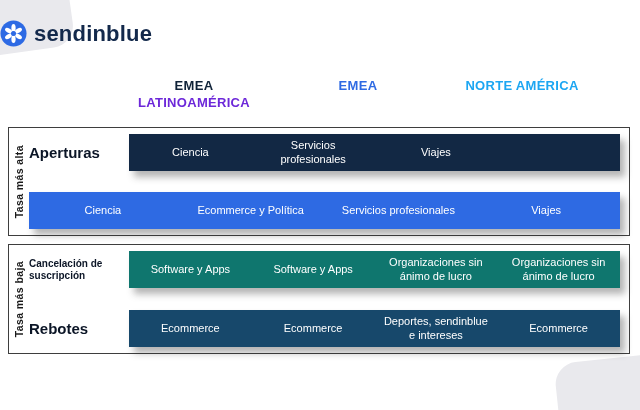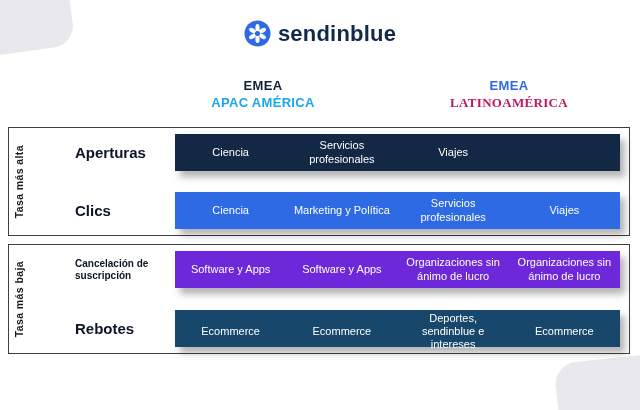--- a/index.html
+++ b/index.html
@@ -7,38 +7,38 @@
   body { font-family: "Liberation Sans", sans-serif; background: #ffffff; }
 
   .canvas { position: relative; width: 640px; height: 410px; background: #ffffff; overflow: hidden; }
 
   
   .deco { position: absolute; background: #e9e9ed; border-radius: 22px; }
   .deco-tl { left: -32px; top: -38px; width: 102px; height: 90px; transform: rotate(-8deg); }
   .deco-br { right: -36px; bottom: -40px; width: 118px; height: 92px; transform: rotate(-6deg); }
 
   
-  .logo { position: absolute; top: 20px; left: 0; right: 0; display: flex; align-items: center; justify-content: center; gap: 7px; }
+  .logo { position: absolute; top: 20px; left: 0; right: 0; display: flex; align-items: center; gap: 7px; }
   .logo-text { font-size: 22px; font-weight: bold; color: #13294b; letter-spacing: .2px; }
 
   
-  .headers { position: absolute; left: 140px; top: 78px; width: 492px; display: grid; grid-template-columns: repeat(2, 1fr); }
+  .headers { position: absolute; left: 112px; top: 78px; width: 492px; display: grid; grid-template-columns: repeat(3, 1fr); }
   .col-header { font-weight: bold; font-size: 13px; text-align: center; letter-spacing: .3px; line-height: 1.3; }
   .col-header--wrap { padding: 0 20px; }
   .col-header--nowrap { white-space: nowrap; }
 
   
   .group { position: absolute; left: 8px; width: 622px; border: 1px solid #3e3e3e; display: flex; }
   .group1 { top: 127px; height: 109px; }
   .group2 { top: 244px; height: 110px; }
   .vstrip { width: 20px; display: flex; align-items: center; justify-content: center; }
   .vlabel { writing-mode: vertical-rl; transform: rotate(180deg); font-size: 10.5px; font-weight: bold; color: #1a1a1a; letter-spacing: .4px; white-space: nowrap; }
   .rows { flex: 1; display: flex; flex-direction: column; justify-content: space-between; padding: 6px 0; }
 
-  .row { display: flex; align-items: center; margin-left: 46px; }
+  .row { display: flex; align-items: center; }
   .row-label { width: 100px; font-weight: bold; font-size: 15px; color: #0b1526; line-height: 1.15; padding-right: 4px; }
   .row-label.small { font-size: 10px; }
   .bar { flex: 1; height: 37px; margin-right: 9px; display: grid; grid-template-columns: repeat(4, 1fr); box-shadow: 5px 6px 7px rgba(40,40,40,.35); }
   .cell { display: flex; align-items: center; justify-content: center; text-align: center; color: #ffffff; font-size: 11px; line-height: 1.2; padding: 2px 5px; }
 </style>
 </head>
 <body>
 
 <div class="canvas">
 
@@ -57,61 +57,60 @@
         <ellipse cx="14" cy="8.2" rx="2.2" ry="4.1" transform="rotate(300 14 14)"></ellipse>
         <circle cx="14" cy="14" r="2.6" fill="#2d6ae4"></circle>
       </g>
     </svg>
     <span class="logo-text">sendinblue</span>
   </div>
 
   <div class="headers">
     <div class="col-header col-header--nowrap" style="color: rgb(15, 34, 56);">EMEA</div>
     <div class="col-header col-header--nowrap" style="color: rgb(46, 106, 227);">EMEA</div>
-    <div class="col-header col-header--wrap" style="color: rgb(28, 166, 242);">APAC AMÉRICA</div>
-    <div class="col-header col-header--nowrap" style="color: #be185d; font-family: Liberation Serif, serif;">LATINOAMÉRICA</div>
+    <div class="col-header col-header--wrap" style="color: rgb(28, 166, 242);">NORTE AMÉRICA</div>
+    <div class="col-header col-header--nowrap" style="color: #6d28d9;">LATINOAMÉRICA</div>
   </div>
 
   <div class="group group1">
     <div class="vstrip">
       <span class="vlabel">Tasa más alta</span>
     </div>
     <div class="rows">
 
       <div class="row">
         <div class="row-label">Aperturas</div>
         <div class="bar" style="background-color: rgb(18, 40, 68);">
           <div class="cell">Ciencia</div>
           <div class="cell">Servicios profesionales</div>
           <div class="cell">Viajes</div>
         </div>
       </div>
 
       <div class="row">
-        <div class="row-label">Clics</div>
         <div class="bar" style="background-color: rgb(46, 106, 227);">
           <div class="cell">Ciencia</div>
-          <div class="cell">Marketing y Política</div>
+          <div class="cell">Ecommerce y Política</div>
           <div class="cell">Servicios profesionales</div>
           <div class="cell">Viajes</div>
         </div>
       </div>
 
     </div>
   </div>
 
   <div class="group group2">
     <div class="vstrip">
       <span class="vlabel">Tasa más baja</span>
     </div>
     <div class="rows">
 
       <div class="row">
         <div class="row-label small">Cancelación de suscripción</div>
-        <div class="bar" style="background-color: #6d28d9;">
+        <div class="bar" style="background-color: #0f766e;">
           <div class="cell">Software y Apps</div>
           <div class="cell">Software y Apps</div>
           <div class="cell">Organizaciones sin ánimo de lucro</div>
           <div class="cell">Organizaciones sin ánimo de lucro</div>
         </div>
       </div>
 
       <div class="row">
         <div class="row-label">Rebotes</div>
         <div class="bar" style="background-color: rgb(23, 72, 107);">

